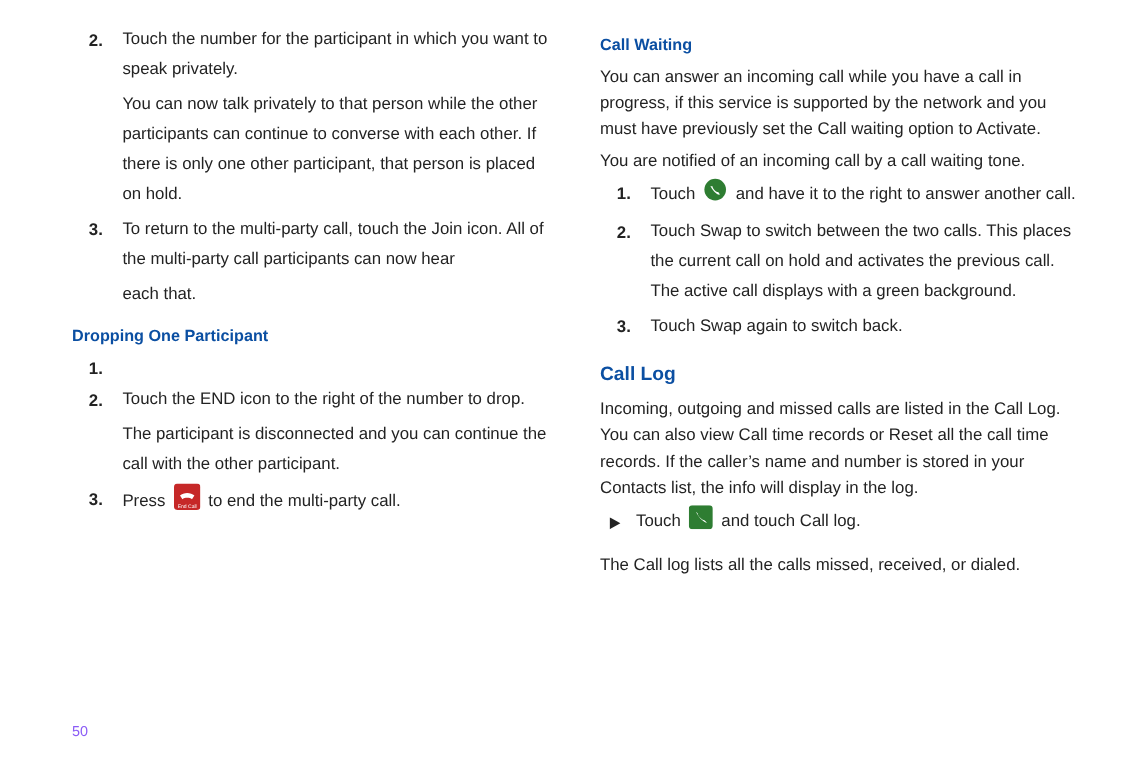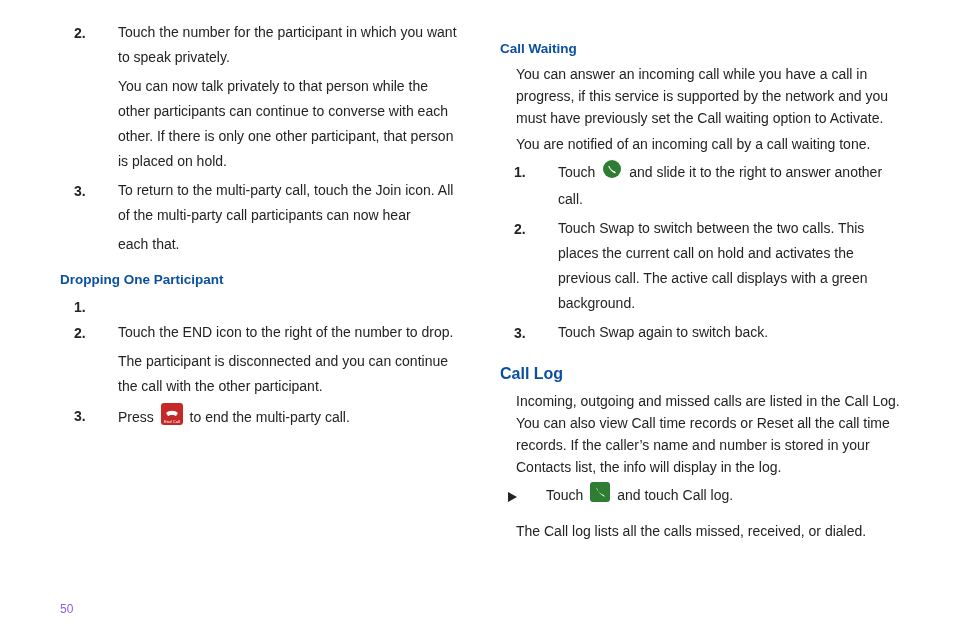--- a/index.html
+++ b/index.html
@@ -80,21 +80,21 @@
     display: flex;
     align-items: center;
     margin-top: 4px;
   }
   .bullet-row .tri {
     width: 30px;
     flex: 0 0 30px;
     padding-left: 8px;
     box-sizing: border-box;
   }
-  .para { margin: 0 0 4px 16px; }
+  .para { margin: 0 0 4px 0; }
   .page-number {
     position: absolute;
     left: 60px;
     bottom: 20px;
     font-size: 12px;
     color: #8b5cf6;
   }
   svg { display: inline-block; }
 </style>
 </head>
@@ -174,35 +174,35 @@
                   </svg></span><span> to end the multi-party call.</span>
             </div>
           </div>
         </li>
       </ol>
 
     </div>
 
     <div class="col body-text">
 
-      <div class="sub-head" style="margin-top:16px">Call Waiting</div>
+      <div class="sub-head" style="margin-top:5px">Call Waiting</div>
 
       <div class="para" style="line-height:22px">
         <span>You can answer an incoming call while you have a call in progress, if this service is supported by the network and you must have previously set the Call waiting option to </span><span class="strong">Activate</span><span>.</span>
       </div>
       <div class="para" style="line-height:22px">You are notified of an incoming call by a call waiting tone.</div>
 
       <ol class="num">
         <li>
           <div class="marker">1.</div>
           <div class="li-body">
             <div class="para">
               <span>Touch </span><span class="inline-icon"><svg width="20" height="20">
                     <use href="#answer-icon"></use>
-                  </svg></span><span> and slide it to the right to answer another call.</span>
+                  </svg></span><span> and have it to the right to answer another call.</span>
             </div>
           </div>
         </li>
         <li>
           <div class="marker">2.</div>
           <div class="li-body">
             <div class="para">
               <span>Touch </span><span class="strong">Swap</span><span> to switch between the two calls. This places the current call on hold and activates the previous call. The active call displays with a green background.</span>
             </div>
           </div>

